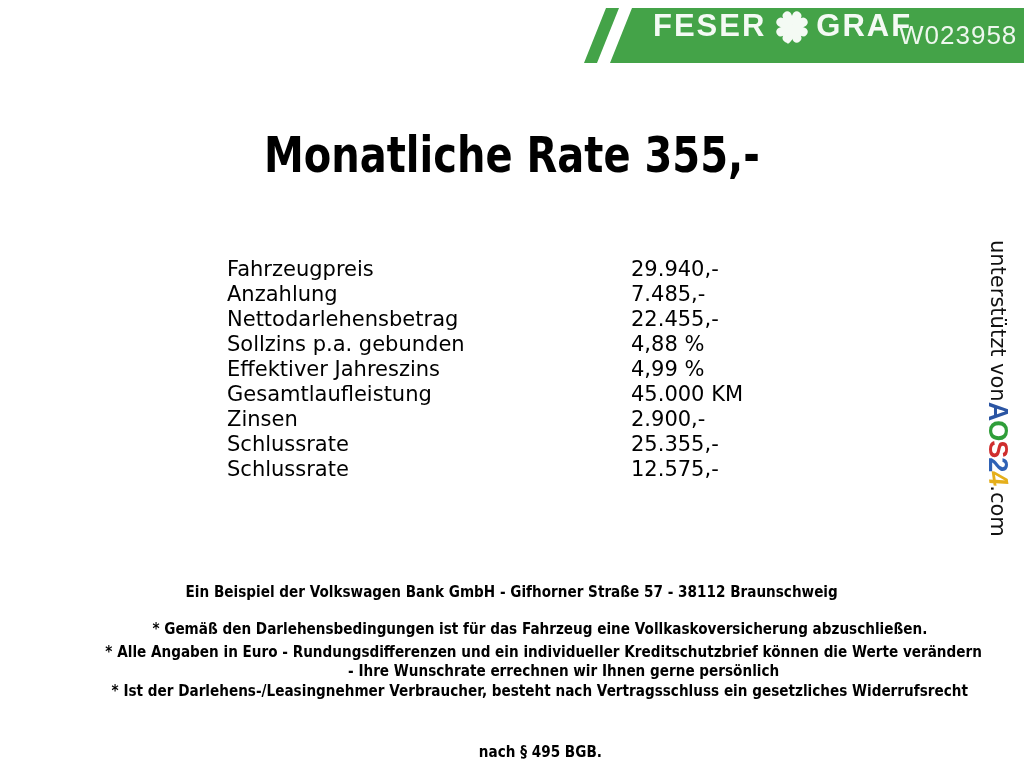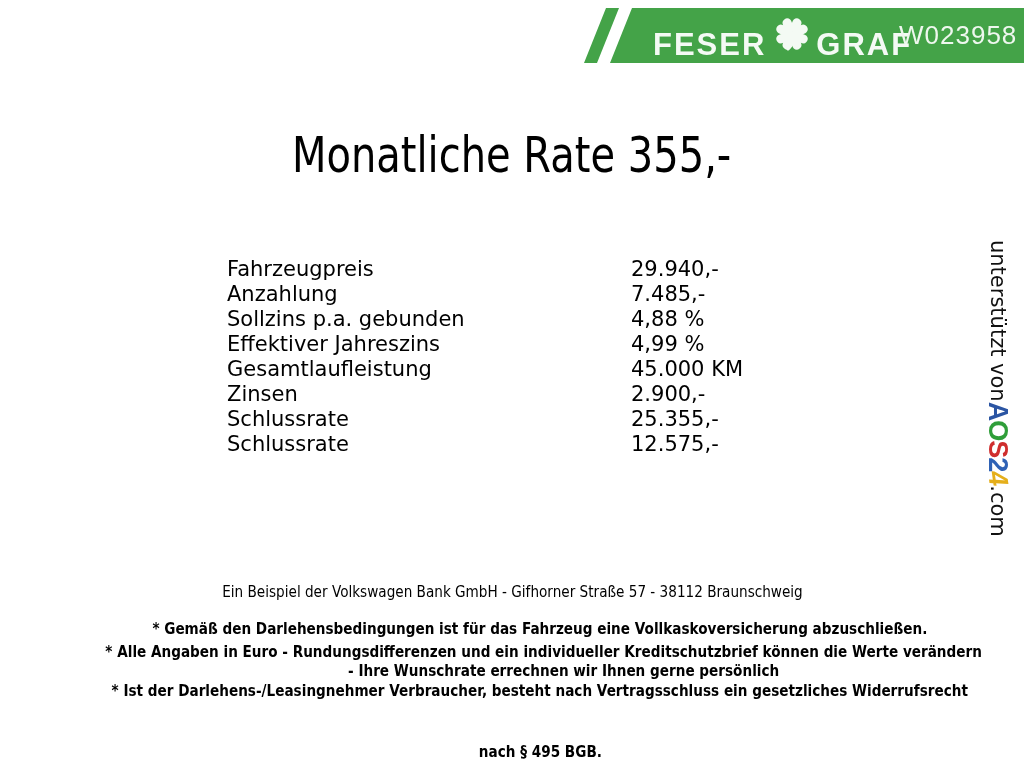--- a/index.html
+++ b/index.html
@@ -5,54 +5,54 @@
   html,body{margin:0;padding:0;background:#fff;}
   .page{position:relative;width:1024px;height:768px;background:#ffffff;overflow:hidden;
         font-family:"DejaVu Sans",sans-serif;color:#000;}
 
   
   .banner{position:absolute;top:8px;left:0;width:1024px;height:55px;}
   .banner-main{position:absolute;inset:0;background:#44a348;
                clip-path:polygon(632px 0%,100% 0%,100% 100%,610px 100%);}
   .banner-frag{position:absolute;inset:0;background:#44a348;
                clip-path:polygon(606px 0%,619px 0%,597px 100%,584px 100%);}
-  .brand{position:absolute;left:653px;top:0;height:55px;display:flex;align-items:flex-end;
+  .brand{position:absolute;left:653px;top:0;height:55px;display:flex;align-items:flex-start;
          font-family:"Liberation Sans",sans-serif;font-weight:bold;font-size:31px;
          letter-spacing:2px;color:#f4faf4;}
   .clover{margin:2px 7px 0 9px;}
   .code{position:absolute;left:899px;top:0;height:55px;display:flex;align-items:center;
         font-family:"Liberation Sans",sans-serif;font-weight:400;font-size:26px;
         letter-spacing:1px;color:#eef7ee;}
 
   
   .cond{display:inline-block;transform:scaleX(0.8);transform-origin:50% 50%;white-space:nowrap;}
   .cond85{display:inline-block;transform:scaleX(0.85);transform-origin:50% 50%;white-space:nowrap;}
   .centerline{position:absolute;left:0;width:1024px;text-align:center;}
 
   
   .title1{top:92px;font-size:36px;font-weight:500;}
-  .title2{top:126px;font-size:50px;font-weight:400;}
+  .title2{top:126px;font-size:50px;font-weight:700;}
 
   
   .ftable{position:absolute;left:227px;top:257px;width:600px;font-size:21px;line-height:25px;}
   .frow{display:flex;gap:18px;}
   .flabel{width:386px;flex:0 0 386px;}
   .fvalue{flex:1;}
 
   
   .vstrip{position:absolute;left:1021px;top:240px;height:46px;white-space:nowrap;
           transform-origin:0 0;transform:rotate(90deg);
           font-size:21px;display:flex;align-items:center;color:#111;}
   .aos{font-weight:bold;font-size:27px;letter-spacing:-1px;font-family:"Liberation Sans",sans-serif;}
   .aos span{display:inline-block;}
   .aos span:nth-child(5){font-style:italic;transform:rotate(-8deg);}
   .vsuffix{font-size:21px;}
 
   
-  .bankline{top:582px;font-size:16px;font-weight:normal;}
+  .bankline{top:582px;font-size:16px;font-weight:bold;}
   .disc1{top:619px;} .disc2{top:642px;} .disc3{top:661px;margin-left:24px;} .disc4{top:681px;} .disc5{top:698px;margin-top:44px;}
   .disc{font-size:16px;font-weight:bold;padding-left:28px;}
 </style>
 </head>
 <body>
 
 <div class="page">
 
   <header class="banner">
     <div class="banner-frag"></div>
@@ -88,20 +88,24 @@
   </div>
 
   <div class="ftable">
     <div class="frow">
       <span class="flabel">Fahrzeugpreis</span>
       <span class="fvalue">29.940,-</span>
     </div>
     <div class="frow">
       <span class="flabel">Anzahlung</span>
       <span class="fvalue">7.485,-</span>
+    </div>
+    <div class="frow">
+      <span class="flabel">Nettodarlehensbetrag</span>
+      <span class="fvalue">22.455,-</span>
     </div>
     <div class="frow">
       <span class="flabel">Sollzins p.a. gebunden</span>
       <span class="fvalue">4,88 %</span>
     </div>
     <div class="frow">
       <span class="flabel">Effektiver Jahreszins</span>
       <span class="fvalue">4,99 %</span>
     </div>
     <div class="frow">

